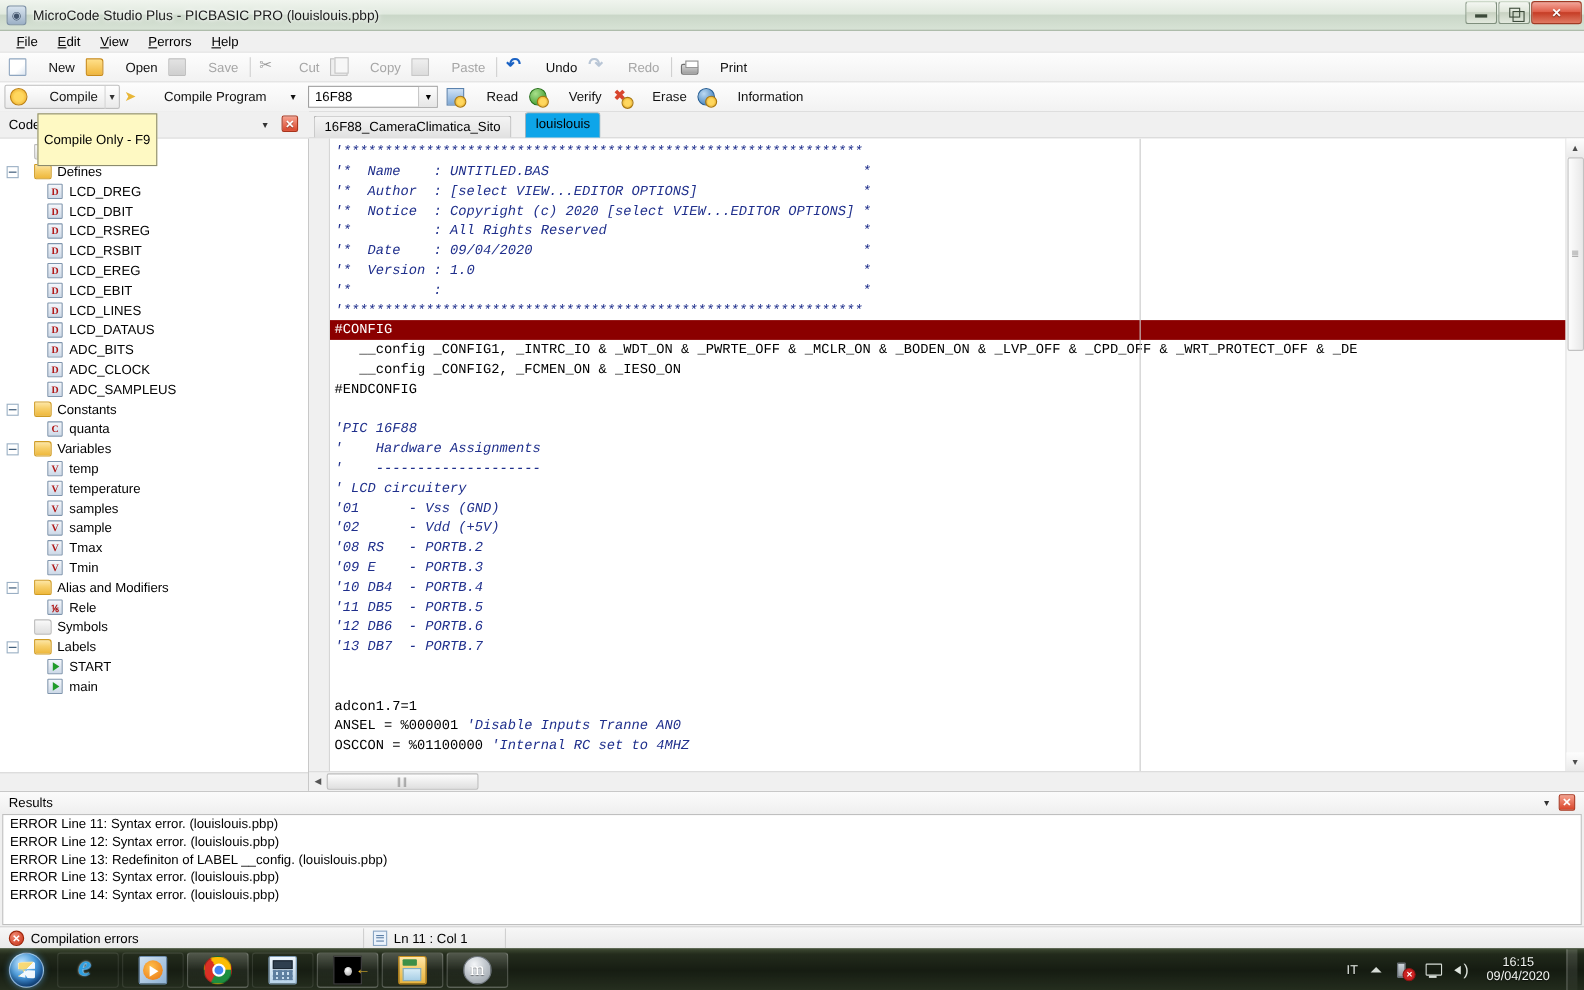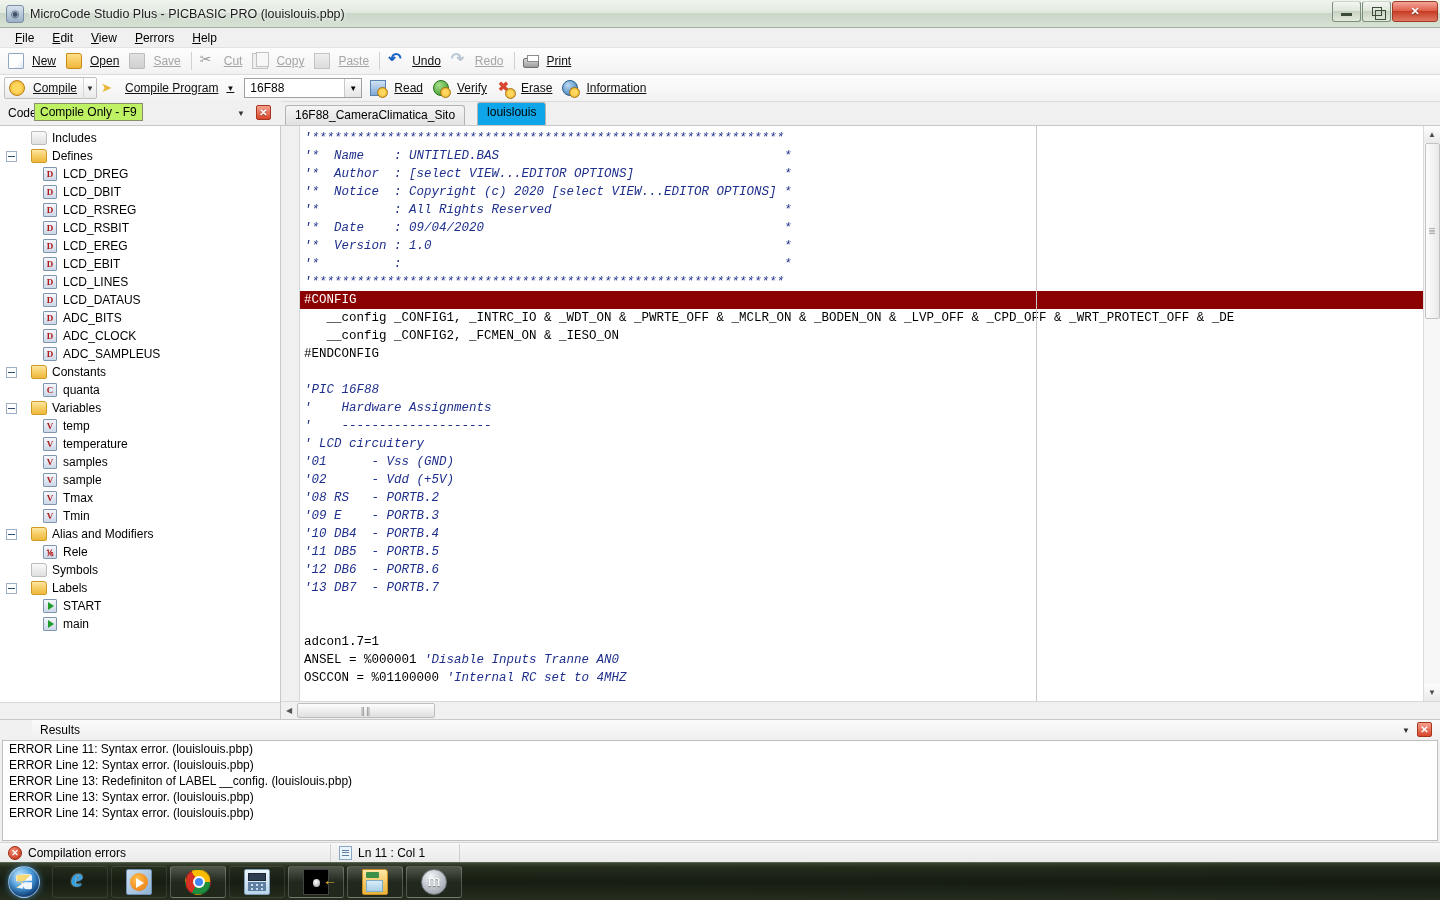--- a/index.html
+++ b/index.html
@@ -101,25 +101,24 @@
 
   
   .toolbar {
     height: 27px;
     background: linear-gradient(to bottom,#fdfdfd 0%,#f2f2f2 100%);
     border-bottom: 1px solid #dcdcdc;
     display: flex; align-items: center;
     padding-left: 4px;
   }
   .tb-item {
-    display: flex; align-items: center; gap: 8px;
+    display: flex; align-items: center; gap: 20px;
     padding: 2px 6px 2px 4px;
     font-size: 12px; color: #111; white-space: nowrap;
     height: 23px;
-    text-decoration: underline;
   }
   .tb-item.disabled { color: #a6a6a6; }
   .tb-sep { width: 1px; height: 18px; background: #d0d0d0; margin: 0 4px; }
   .ico { width: 16px; height: 16px; display:inline-block; position: relative; flex: 0 0 16px;}
 
   
   .ico-doc { background: linear-gradient(135deg,#ffffff 60%,#dce6f2 100%); border:1px solid #8fa6c0; border-radius:1px;}
   .ico-folder { background: linear-gradient(to bottom,#ffe08a,#f0b63c); border:1px solid #c98b18; border-radius:1px 3px 2px 2px;}
   .ico-disk { background: linear-gradient(to bottom,#8fb9e0,#3f6fa5); border:1px solid #2d5580; border-radius:1px;}
   .ico-disk.dim { background: linear-gradient(to bottom,#e3e3e3,#cfcfcf); border-color:#bdbdbd;}
@@ -185,22 +184,22 @@
   .codebar .cclose {
     position:absolute; right: 10px; top:4px;
     width:15px;height:15px;border-radius:2px;
     background: linear-gradient(to bottom,#f6a18e,#d9452a);
     border:1px solid #a8341d; color:#fff; font-size:10px; font-weight:bold;
     display:flex;align-items:center;justify-content:center;
     text-shadow:0 1px 1px rgba(0,0,0,.4);
   }
   .tooltip-box {
     position:absolute; left: 34px; top: 2px;
-    background: #bef264; border: 1px solid #8b8b6e;
-    font-size: 12px; padding: 1px 5px; color:#000;
+    background: #fef9c3; border: 1px solid #8b8b6e;
+    font-size: 12px; padding: 16px 5px; color:#000;
     white-space: nowrap; z-index: 30;
   }
   .tabs { display:flex; align-items:flex-end; gap:0; padding-left: 4px; }
   .tab {
     height: 20px; padding: 2px 9px 0 9px;
     font-size: 12px; color: #000;
     border: 1px solid #b4b4b4; border-bottom: none;
     border-radius: 3px 3px 0 0;
     background: linear-gradient(to bottom,#f5f5f5,#e1e1e1);
     margin-right: 12px;
@@ -313,21 +312,20 @@
     display:flex;align-items:center;justify-content:center;
     color:#8a8a8a; font-size:9px; letter-spacing:1px;
   }
 
   
   .results-panel { height: 123px; background:#f0f0f0; display:flex; flex-direction:column; border-top:1px solid #c8c8c8;}
   .results-head {
     height:20px; display:flex; align-items:center; padding-left:8px;
     font-size:12px; color:#000; position:relative;
     background: linear-gradient(to bottom,#fbfbfb,#efefef);
-    margin-left: 32px;
   }
   .rh-arrow { position:absolute; right:30px; font-size:8px; color:#333; }
   .rh-close {
     position:absolute; right:8px; top:2px;
     width:15px;height:15px;border-radius:2px;
     background: linear-gradient(to bottom,#f6a18e,#d9452a);
     border:1px solid #a8341d; color:#fff; font-size:10px; font-weight:bold;
     display:flex;align-items:center;justify-content:center;
   }
   .results-list {
@@ -948,13 +946,25 @@
     <div class="task-btn">
         <span class="ti ti-prog"></span>
       </div>
     <div class="task-btn">
         <span class="ti ti-expl"></span>
       </div>
     <div class="task-btn">
         <span class="ti ti-m"></span>
       </div>
   </div>
+  <div class="tray">
+    <span class="tray-txt">IT</span>
+    <span class="tray-ico tray-up"></span>
+    <span class="tray-ico tray-net"></span>
+    <span class="tray-ico tray-mon"></span>
+    <span class="tray-ico tray-vol"></span>
+    <div class="clock">
+      <div>16:15</div>
+      <div>09/04/2020</div>
+    </div>
+    <div class="show-desktop"></div>
+  </div>
 </div>
 
 </body></html>

